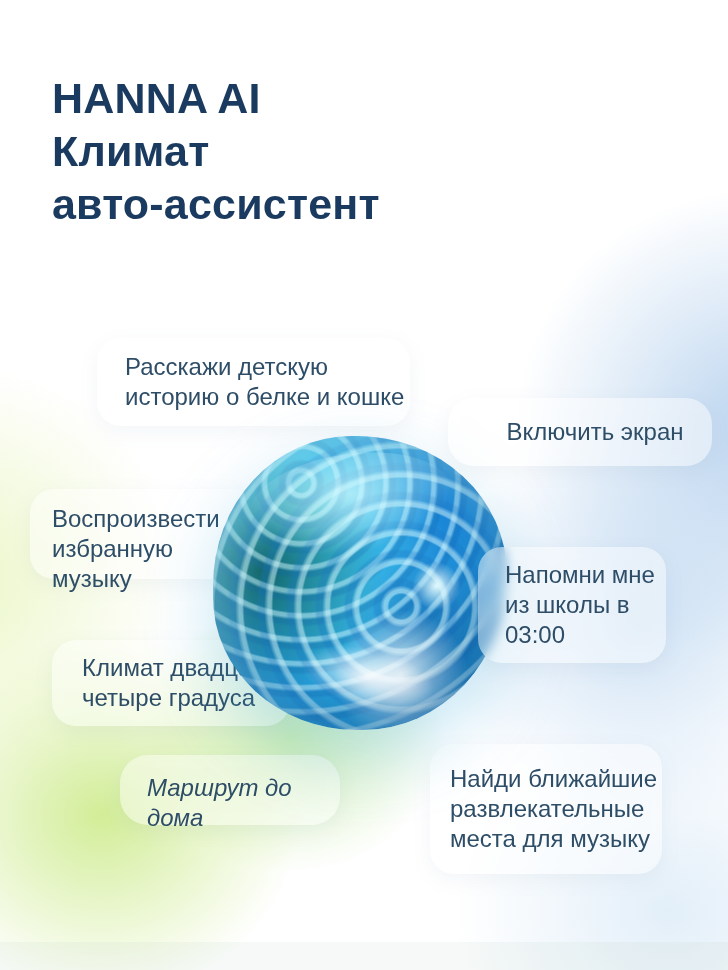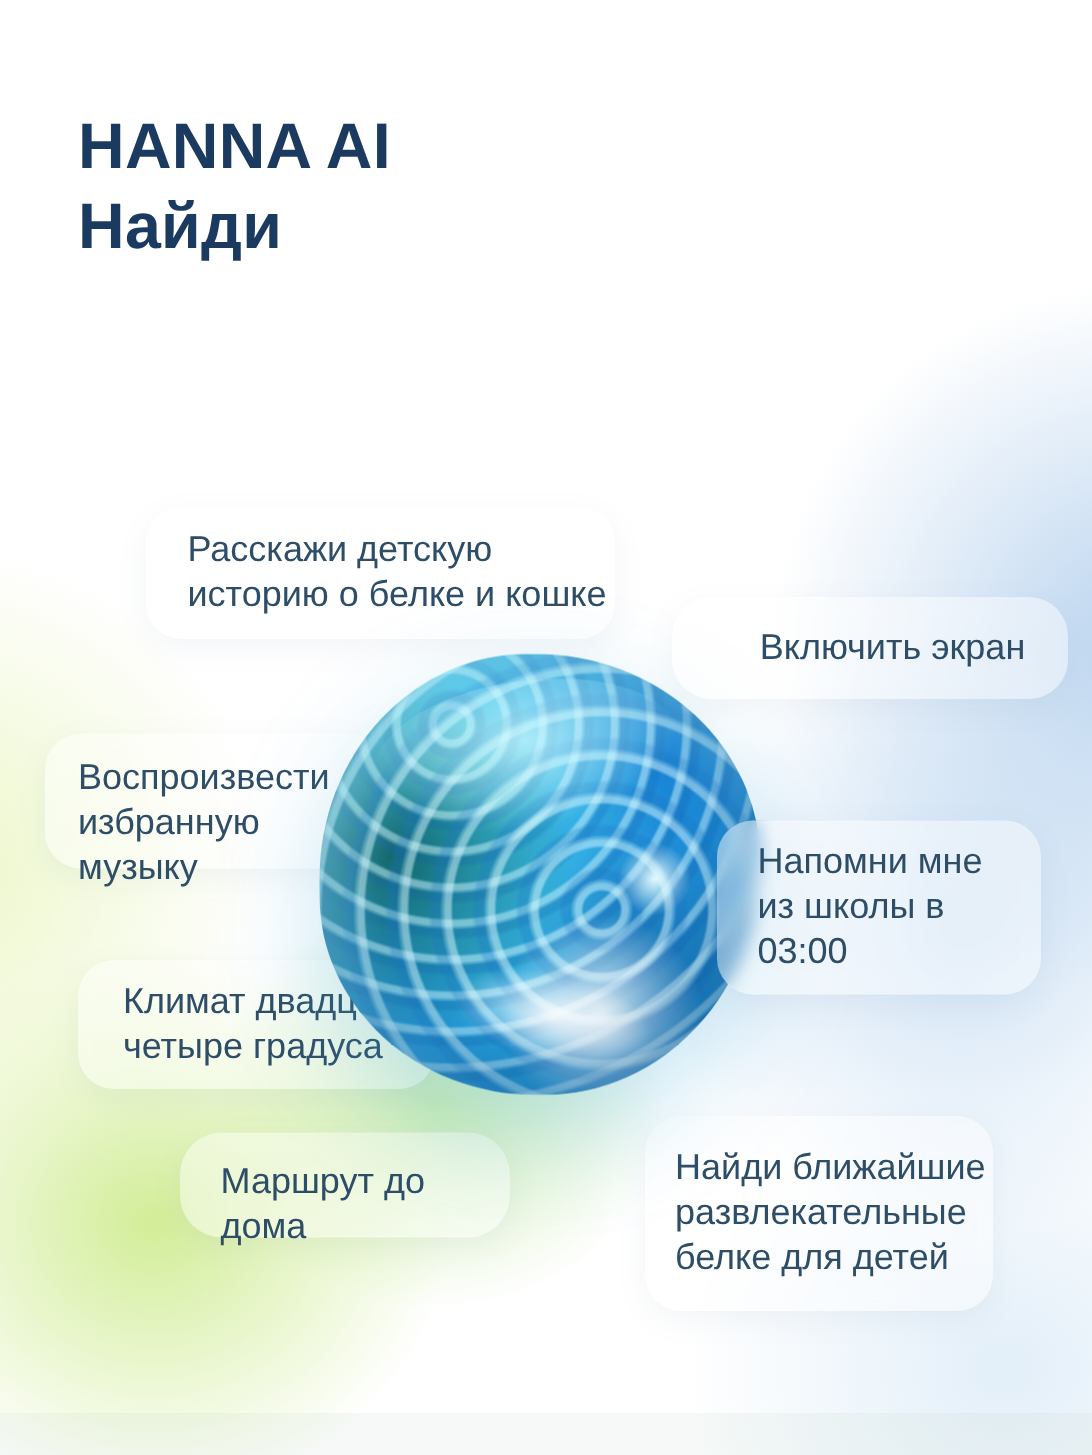--- a/index.html
+++ b/index.html
@@ -45,23 +45,23 @@
     font-weight: 400;
     box-shadow: 0 6px 20px rgba(100,130,150,0.08);
     backdrop-filter: blur(6px);
     -webkit-backdrop-filter: blur(6px);
   }
   .bubble span { display: block; }
 
   .b-story    { left: 97px;  top: 338px; width: 313px; height: 88px;  padding: 14px 0 0 28px; z-index: 1; }
   .b-screen   { left: 448px; top: 398px; width: 264px; height: 68px;  padding: 19px 0 0 30px; z-index: 3; border-radius: 26px; text-align: center; }
   .b-music    { left: 30px;  top: 489px; width: 226px; height: 90px;  padding: 15px 0 0 22px; z-index: 1; }
-  .b-reminder { left: 478px; top: 547px; width: 216px; height: 116px; padding: 13px 0 0 27px; z-index: 3; }
+  .b-reminder { left: 478px; top: 547px; width: 188px; height: 116px; padding: 13px 0 0 27px; z-index: 3; }
   .b-climate  { left: 52px;  top: 640px; width: 238px; height: 86px;  padding: 13px 0 0 30px; z-index: 1; }
-  .b-route    { left: 120px; top: 755px; width: 220px; height: 70px;  padding: 18px 0 0 27px; z-index: 1; border-radius: 28px; }
+  .b-route    { left: 120px; top: 755px; width: 220px; height: 70px;  padding: 18px 0 0 27px; z-index: 1; border-radius: 28px; font-style: italic; }
   .b-places   { left: 430px; top: 744px; width: 232px; height: 130px; padding: 20px 0 0 20px; z-index: 1; }
 
   
   .orb {
     position: absolute;
     left: 213px;
     top: 436px;
     width: 294px;
     height: 294px;
     z-index: 2;
@@ -115,21 +115,22 @@
     background: rgba(190,212,200,0.14);
   }
 </style>
 </head>
 <body>
 
 <div class="stage">
 
   <div class="title-block">
     <div>HANNA AI</div>
-    <div>Найди</div>
+    <div>Климат</div>
+    <div>авто-ассистент</div>
   </div>
 
   <div class="orb"></div>
 
   <div class="bubble b-story">
     <span>Расскажи детскую</span>
     <span>историю о белке и кошке</span>
   </div>
 
   <div class="bubble b-screen">
@@ -151,18 +152,18 @@
     <span>четыре градуса</span>
   </div>
 
   <div class="bubble b-route">
     <span>Маршрут до дома</span>
   </div>
 
   <div class="bubble b-places">
     <span>Найди ближайшие</span>
     <span>развлекательные</span>
-    <span>белке для детей</span>
+    <span>места для музыку</span>
   </div>
 
   <div class="bottom-band"></div>
 
 </div>
 
 </body></html>

